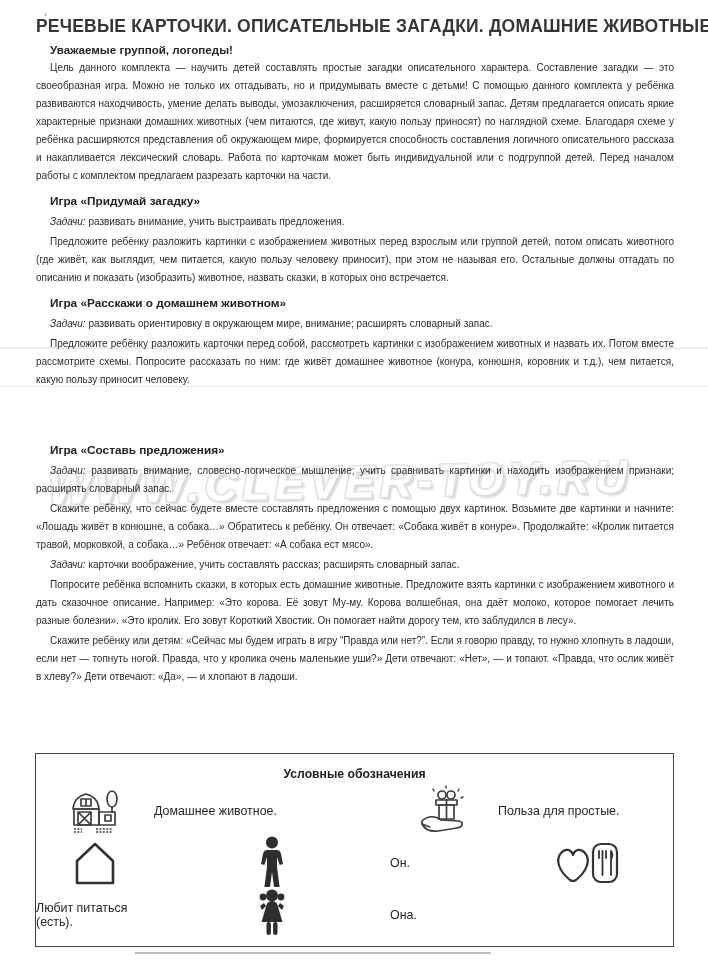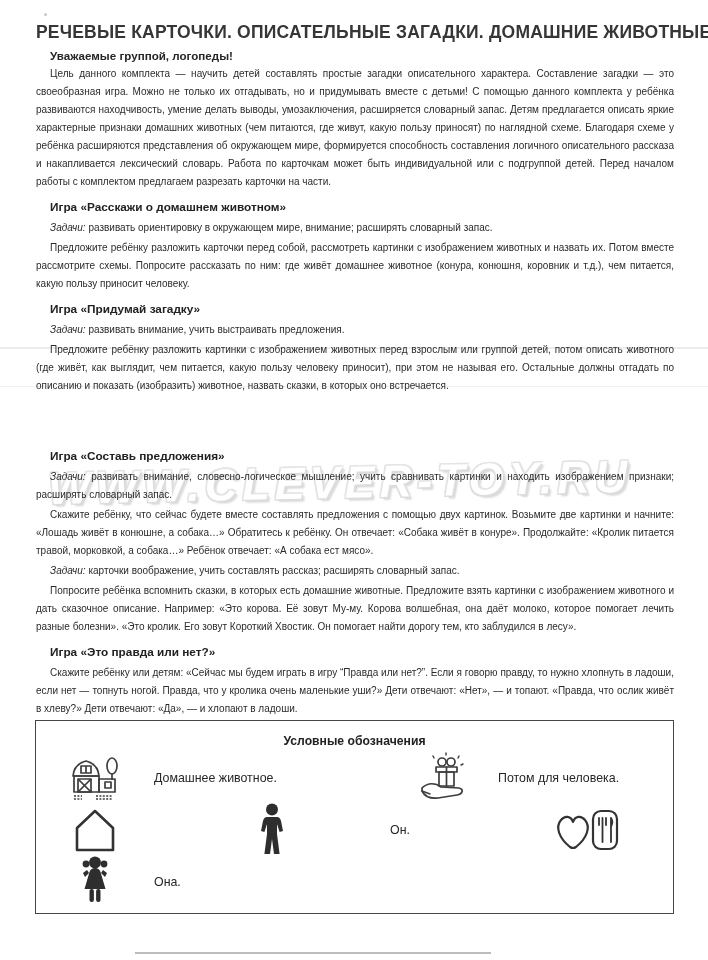--- a/index.html
+++ b/index.html
@@ -9,21 +9,21 @@
     background:#ffffff;
     font-family:"Liberation Sans","DejaVu Sans",sans-serif;
     color:#2d2d2d;
     overflow:hidden;
   }
   .content{
     position:absolute;
     left:36px;right:34px;top:14px;
   }
   h1{
-    margin:8px 0 4px 0;
+    margin:2px 0 4px 0;
     font-size:17.5px;
     line-height:1.15;
     font-weight:bold;
     color:#363636;
     text-align:center;
     letter-spacing:0.2px;
     white-space:nowrap;
   }
   .greeting{
     margin:7px 0 3px 0;
@@ -73,21 +73,21 @@
   }
   .content,.legend{z-index:1;}
   
   .artifact-line-1{position:absolute;left:0;top:347px;width:708px;height:2px;background:#ececec;}
   .artifact-line-2{position:absolute;left:0;top:386px;width:708px;height:1px;background:#f0f0f0;}
   .artifact-line-bottom{position:absolute;left:135px;top:952px;width:356px;height:2px;background:#9a9a9a;opacity:0.65;}
   .speck{position:absolute;left:44px;top:13px;width:3px;height:3px;background:#c9c9c9;border-radius:50%;}
   
   .legend{
     position:absolute;
-    left:35px;top:720px;
+    left:35px;top:753px;
     width:639px;height:194px;
     border:1.6px solid #454545;
     background:#ffffff;
     box-sizing:border-box;
   }
   .legend-title{
     margin-top:13px;
     text-align:center;
     font-size:12.2px;
     font-weight:bold;
@@ -118,44 +118,43 @@
   <div class="artifact-line-bottom"></div>
 
   <div class="watermark">WWW.CLEVER-TOY.RU</div>
 
   <div class="content">
     <h1>РЕЧЕВЫЕ КАРТОЧКИ. ОПИСАТЕЛЬНЫЕ ЗАГАДКИ. ДОМАШНИЕ ЖИВОТНЫЕ</h1>
     <p class="greeting">Уважаемые группой, логопеды!</p>
     <p class="body ind">Цель данного комплекта — научить детей составлять простые загадки описательного характера. Составление загадки — это своеобразная игра. Можно не только их отгадывать, но и придумывать вместе с детьми! С помощью данного комплекта у ребёнка развиваются находчивость, умение делать выводы, умозаключения, расширяется словарный запас. Детям предлагается описать яркие характерные признаки домашних животных (чем питаются, где живут, какую пользу приносят) по наглядной схеме. Благодаря схеме у ребёнка расширяются представления об окружающем мире, формируется способность составления логичного описательного рассказа и накапливается лексический словарь. Работа по карточкам может быть индивидуальной или с подгруппой детей. Перед началом работы с комплектом предлагаем разрезать карточки на части.</p>
 
     <section>
+      <h2>Игра «Придумай загадку»</h2>
+      <p class="body ind"><em class="tlabel">Задачи:</em><span> развивать внимание, учить выстраивать предложения.</span></p>
+      <p class="body ind">Предложите ребёнку разложить картинки с изображением животных перед взрослым или группой детей, потом описать животного (где живёт, как выглядит, чем питается, какую пользу человеку приносит), при этом не называя его. Остальные должны отгадать по описанию и показать (изобразить) животное, назвать сказки, в которых оно встречается.</p>
+    </section>
+
+    <section>
       <h2>Игра «Расскажи о домашнем животном»</h2>
       <p class="body ind"><em class="tlabel">Задачи:</em><span> развивать ориентировку в окружающем мире, внимание; расширять словарный запас.</span></p>
       <p class="body ind">Предложите ребёнку разложить карточки перед собой, рассмотреть картинки с изображением животных и назвать их. Потом вместе рассмотрите схемы. Попросите рассказать по ним: где живёт домашнее животное (конура, конюшня, коровник и т.д.), чем питается, какую пользу приносит человеку.</p>
-    </section>
-
-    <section>
-      <h2>Игра «Придумай загадку»</h2>
-      <p class="body ind"><em class="tlabel">Задачи:</em><span> развивать внимание, учить выстраивать предложения.</span></p>
-      <p class="body ind">Предложите ребёнку разложить картинки с изображением животных перед взрослым или группой детей, потом описать животного (где живёт, как выглядит, чем питается, какую пользу человеку приносит), при этом не называя его. Остальные должны отгадать по описанию и показать (изобразить) животное, назвать сказки, в которых оно встречается.</p>
     </section>
 
     <section class="block2">
       <h2>Игра «Составь предложения»</h2>
       <p class="body ind"><em class="tlabel">Задачи:</em><span> развивать внимание, словесно-логическое мышление; учить сравнивать картинки и находить изображением признаки; расширять словарный запас.</span></p>
       <p class="body ind">Скажите ребёнку, что сейчас будете вместе составлять предложения с помощью двух картинок. Возьмите две картинки и начните: «Лошадь живёт в конюшне, а собака…» Обратитесь к ребёнку. Он отвечает: «Собака живёт в конуре». Продолжайте: «Кролик питается травой, морковкой, а собака…» Ребёнок отвечает: «А собака ест мясо».</p>
     </section>
 
     <section>
       <p class="body ind"><em class="tlabel">Задачи:</em><span> карточки воображение, учить составлять рассказ; расширять словарный запас.</span></p>
       <p class="body ind">Попросите ребёнка вспомнить сказки, в которых есть домашние животные. Предложите взять картинки с изображением животного и дать сказочное описание. Например: «Это корова. Её зовут Му-му. Корова волшебная, она даёт молоко, которое помогает лечить разные болезни». «Это кролик. Его зовут Короткий Хвостик. Он помогает найти дорогу тем, кто заблудился в лесу».</p>
     </section>
 
     <section>
-      <h2>Игра «Это правда или нет?»</h2>
       <p class="body ind">Скажите ребёнку или детям: «Сейчас мы будем играть в игру “Правда или нет?”. Если я говорю правду, то нужно хлопнуть в ладоши, если нет — топнуть ногой. Правда, что у кролика очень маленькие уши?» Дети отвечают: «Нет», — и топают. «Правда, что ослик живёт в хлеву?» Дети отвечают: «Да», — и хлопают в ладоши.</p>
     </section>
   </div>
 
   <div class="legend">
     <div class="legend-title">Условные обозначения</div>
     <div class="legend-grid">
 
       <div class="icell">
         <svg width="52" height="46" viewBox="0 0 52 46" fill="none" stroke="#3d3d3d" stroke-width="1.7" stroke-linejoin="round">
@@ -180,21 +179,21 @@
           <circle cx="26" cy="12" r="4"></circle>
           <circle cx="35" cy="12" r="4"></circle>
           <path d="M20 17 h21 v5 h-21 z"></path>
           <path d="M23 22 h15 v14 h-15 z"></path>
           <line x1="30.5" y1="17" x2="30.5" y2="36"></line>
           <path d="M17 6 l1 2 M30 3 l0 2 M43 6 l-1 2 M47 14 l-2 1" stroke-width="1.4"></path>
           <path d="M6 38 C12 32 20 33 25 37 L43 38 C48 39 47 44 41 45 L22 48 C13 49 8 45 6 41 Z"></path>
           <path d="M6 41 L14 44" stroke-width="1.4"></path>
         </svg>
       </div>
-      <div class="lcell">Потом для человека.</div>
+      <div class="lcell">Польза для простые.</div>
 
       <div class="icell">
         <svg width="46" height="48" viewBox="0 0 46 48" fill="none" stroke="#333333" stroke-width="2.6" stroke-linejoin="round">
           <path d="M5 22 L23 5 L41 22 L41 44 L5 44 Z"></path>
         </svg>
       </div>
       <div class="icell">
         <svg width="26" height="54" viewBox="0 0 26 54" fill="#2e2e2e" stroke="none">
           <circle cx="13" cy="6.5" r="6"></circle>
           <path d="M8 14 h10 q3 0 4 4 l2 10 -3.4 1 -2.6 -8 v10 l2.6 20 h-5.6 l-2 -15 -2 15 H5.4 L8 31 V21 l-2.6 8 -3.4 -1 2 -10 q1 -4 4 -4 z"></path>
@@ -203,20 +202,21 @@
       <div class="lcell">Он.</div>
 
       <div class="icell">
         <svg width="66" height="46" viewBox="0 0 66 46" fill="none" stroke="#333333" stroke-width="2.2" stroke-linejoin="round" stroke-linecap="round">
           <path d="M17 40 C6 31 2 20 8 13 C12 8 18 9 20 15 C22 9 28 8 32 13 C38 20 34 31 23 40 Q20 42 17 40 Z"></path>
           <rect x="40" y="4" width="24" height="38" rx="8"></rect>
           <path d="M46 11 v7 M49.5 11 v7 M53 11 v7 M49.5 18 v17" stroke-width="1.8"></path>
           <path d="M58 11 v24 M58 11 q2.6 3 0 9" stroke-width="1.8"></path>
         </svg>
       </div>
+      <div class="lcell">Любит питаться (есть).</div>
       <div class="icell">
         <svg width="30" height="54" viewBox="0 0 30 54" fill="#2e2e2e" stroke="none">
           <circle cx="6" cy="9" r="3.4"></circle>
           <circle cx="24" cy="9" r="3.4"></circle>
           <circle cx="15" cy="7.5" r="6"></circle>
           <path d="M15 13 q4 0 5.5 4 l5 17 H4.5 l5 -17 q1.5 -4 5.5 -4 z"></path>
           <path d="M3 18 l4 -3 2 3 -4 4 z M27 18 l-4 -3 -2 3 4 4 z"></path>
           <rect x="9.5" y="34" width="4.4" height="13" rx="2"></rect>
           <rect x="16.1" y="34" width="4.4" height="13" rx="2"></rect>
         </svg>

